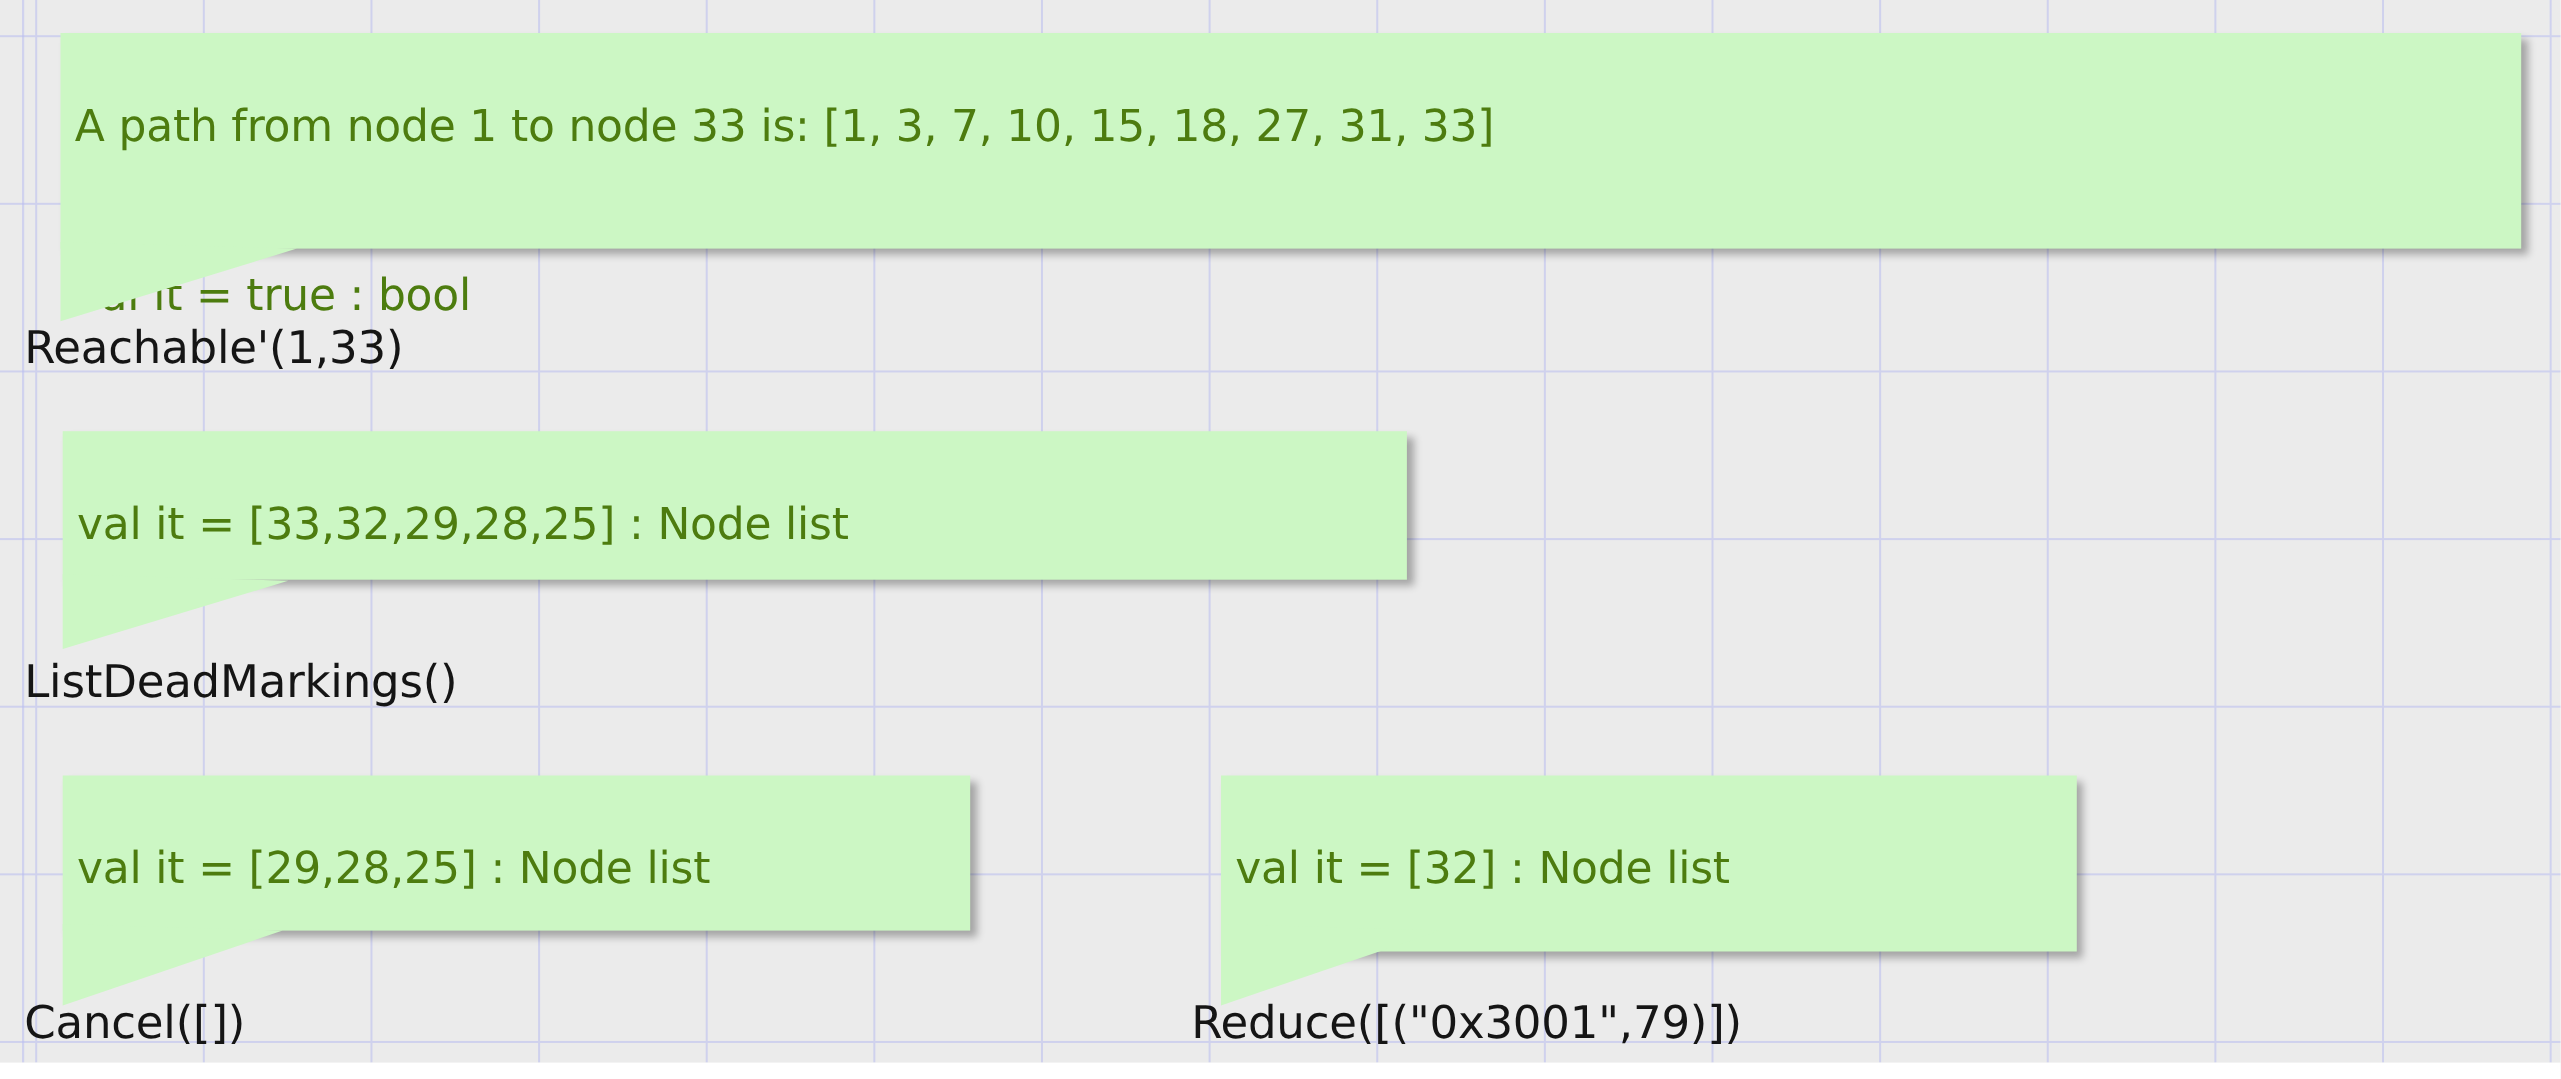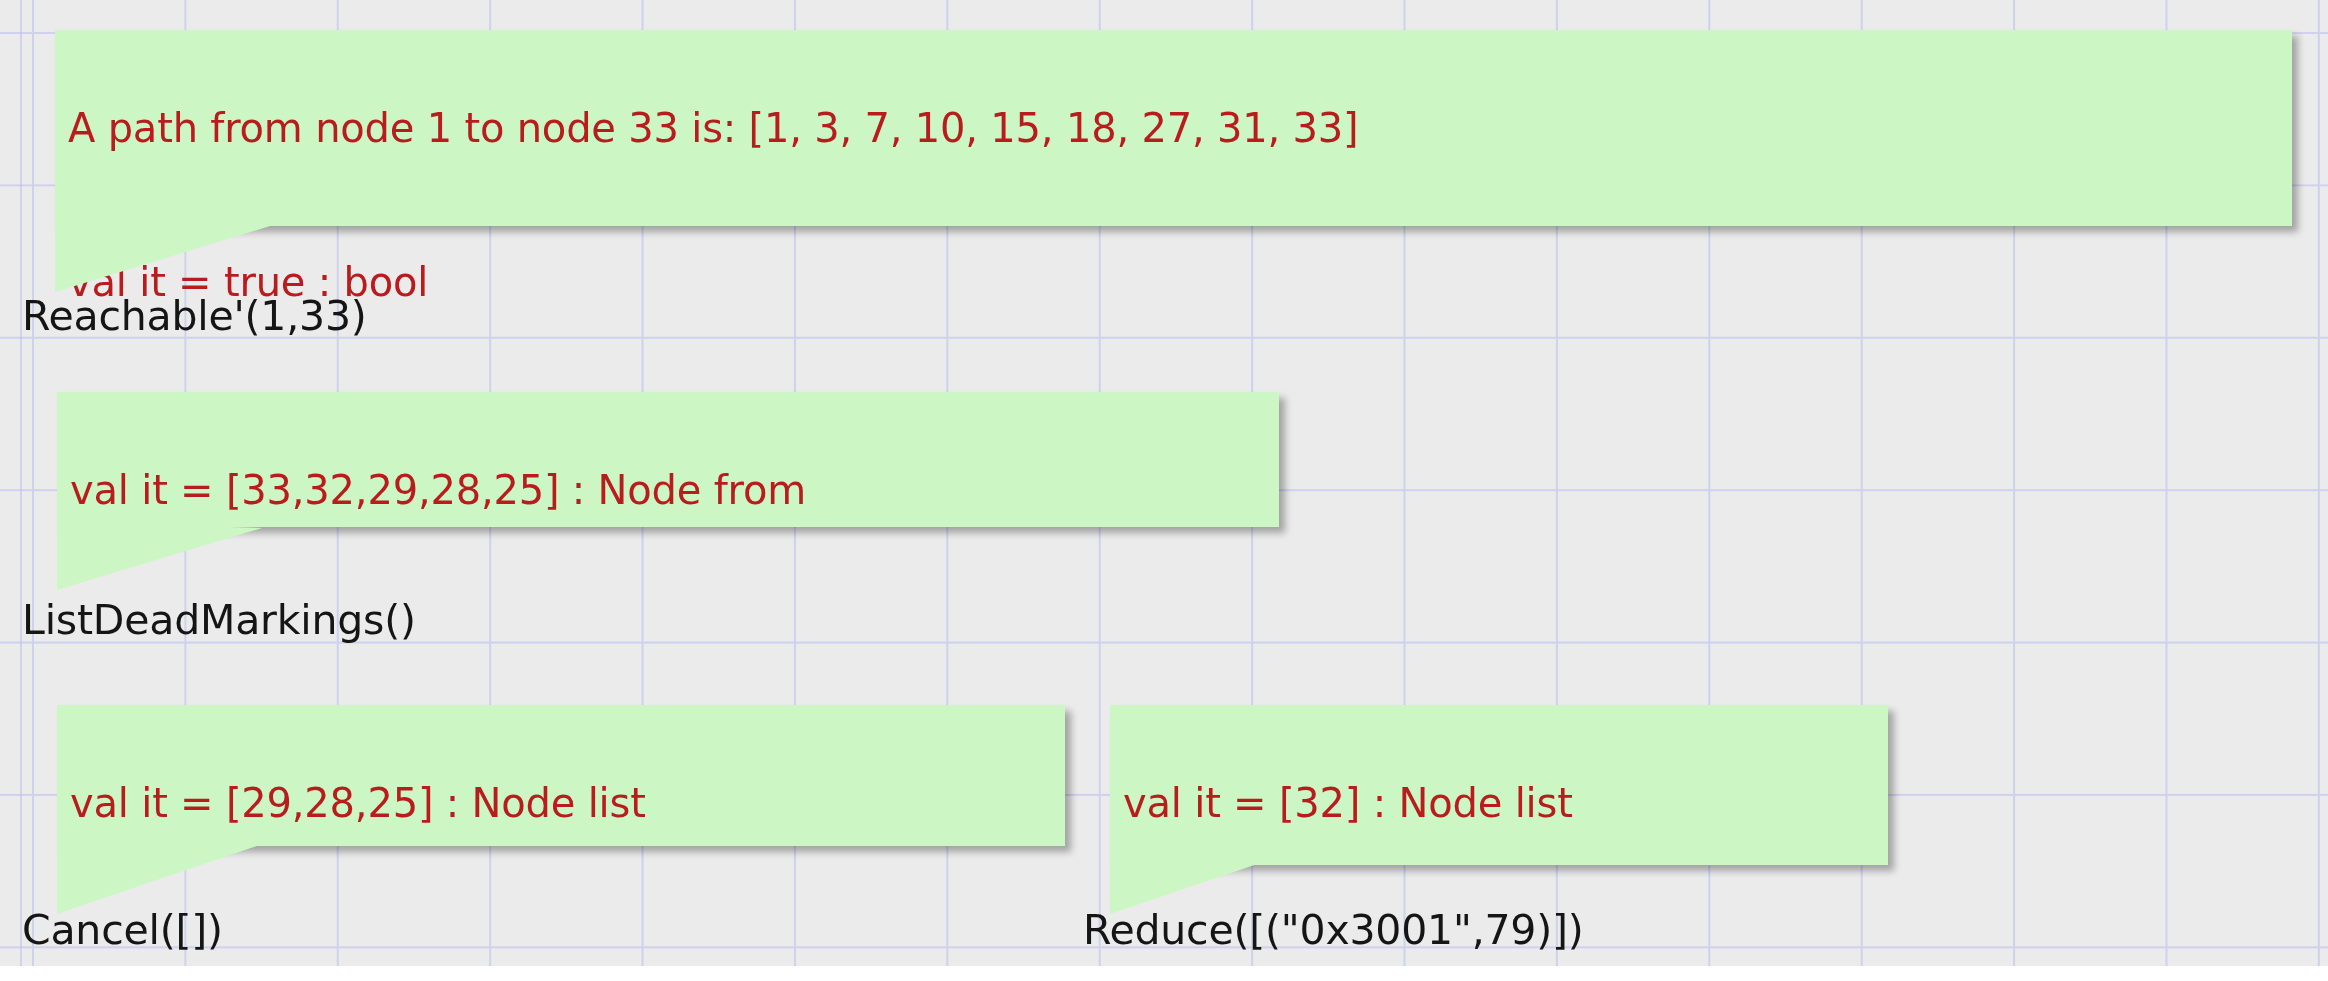--- a/index.html
+++ b/index.html
@@ -52,24 +52,24 @@
 
   
   .bubble-wrap {
     position: absolute;
   }
   .bubble {
     position: relative;
     background: #ccf7c4;
     box-shadow: 6px 6px 7px rgba(0,0,0,0.30);
     box-sizing: border-box;
-    padding: 22px 13px 0 13px;
+    padding: 9px 13px 0 13px;
     font-size: 40px;
     line-height: 1.28;
-    color: #b91c1c;
+    color: #4d7c0f;
     white-space: pre;
     letter-spacing: -0.2px;
   }
   .bubble-tail {
     position: absolute;
     pointer-events: none;
   }
   .bubble-tail svg { display: block; overflow: visible; }
 
   
@@ -100,33 +100,33 @@
       <svg width="240" height="75" viewBox="0 0 240 75">
         <polygon points="0,0 215,6 0,72" fill="#ccf7c4"></polygon>
       </svg>
     </div>
   </div>
 
   <div class="canvas-label" style="left:22px; top:296px;">Reachable'(1,33)</div>
 
   <div class="bubble-wrap" style="left:57px; top:392px;">
     <div class="bubble" style="width:1222px; height:135px;">
-<span>val it = [33,32,29,28,25] : Node from</span>
+<span>val it = [33,32,29,28,25] : Node list</span>
     </div>
     <div class="bubble-tail" style="left:0px; top:130px;">
       <svg width="240" height="75" viewBox="0 0 240 75">
         <polygon points="0,0 205,6 0,68" fill="#ccf7c4"></polygon>
       </svg>
     </div>
   </div>
 
   <div class="canvas-label" style="left:22px; top:600px;text-align:center;">ListDeadMarkings()</div>
 
   <div class="bubble-wrap" style="left:57px; top:705px;">
-    <div class="bubble" style="width:1008px; height:141px;">
+    <div class="bubble" style="width:825px; height:141px;">
 <span>val it = [29,28,25] : Node list</span>
     </div>
     <div class="bubble-tail" style="left:0px; top:135px;">
       <svg width="240" height="80" viewBox="0 0 240 80">
         <polygon points="0,0 200,6 0,74" fill="#ccf7c4"></polygon>
       </svg>
     </div>
   </div>
 
   <div class="bubble-wrap" style="left:1110px; top:705px;">

